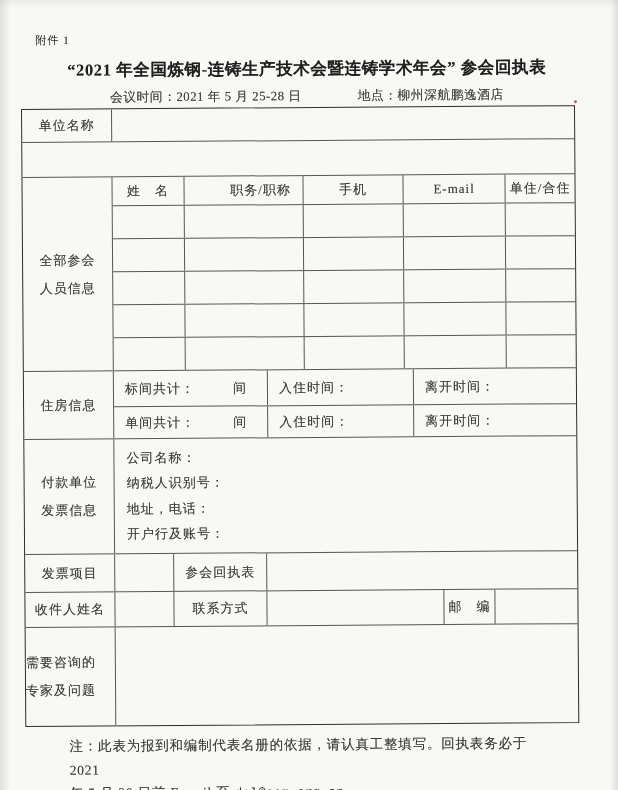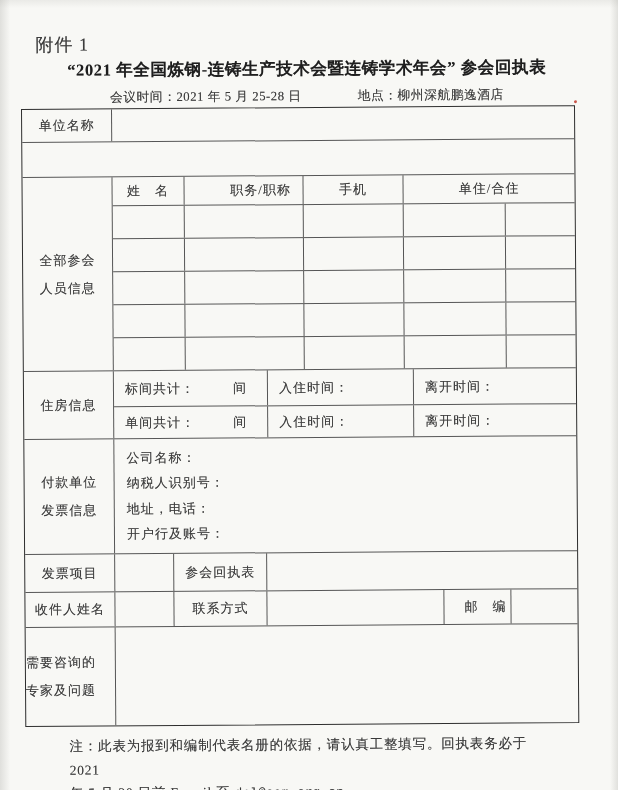--- a/index.html
+++ b/index.html
@@ -12,21 +12,21 @@
   
   .edge-left{position:absolute;left:0;top:0;width:12px;height:100%;
     background:linear-gradient(to right,rgba(160,160,155,0.28),rgba(160,160,155,0) 85%);}
   .edge-right{position:absolute;right:0;top:0;width:10px;height:100%;
     background:linear-gradient(to left,rgba(170,170,165,0.30),rgba(170,170,165,0) 80%);}
   .edge-top{position:absolute;left:0;top:0;width:100%;height:8px;
     background:linear-gradient(to bottom,rgba(170,170,165,0.18),rgba(170,170,165,0));}
   .content{position:absolute;inset:0;transform:rotate(-0.4deg);transform-origin:50% 50%;}
   .soft{text-shadow:0 0 0.6px rgba(80,80,80,0.55);}
 
-  .attachment{position:absolute;left:38px;top:31px;font-size:18px;letter-spacing:1px;}
+  .attachment{position:absolute;left:38px;top:31px;font-size:11px;letter-spacing:1px;}
   .title{position:absolute;left:0;right:0;top:58px;text-align:center;
     font-weight:bold;font-size:16.5px;color:#1e1e1e;letter-spacing:0.6px;}
   .subtitle{position:absolute;left:0;right:0;top:88px;display:flex;
     justify-content:center;gap:56px;font-size:12.8px;letter-spacing:0.5px;}
 
   .rtable{position:absolute;left:23px;top:107px;width:554px;height:618px;
     border:1.6px solid #2e2e2e;box-sizing:border-box;
     display:flex;flex-direction:column;font-size:13px;letter-spacing:1px;}
   .trow{display:flex;border-bottom:1px solid #565656;box-sizing:border-box;flex:0 0 auto;}
   .trow.last{border-bottom:none;flex:1 1 auto;}
@@ -36,21 +36,21 @@
   .labelcol{flex:0 0 90px;}
   .label2{flex-direction:column;line-height:28px;}
   .subcol{flex:1 1 auto;display:flex;flex-direction:column;}
   .subrow{display:flex;border-bottom:1px solid #565656;box-sizing:border-box;}
   .subrow:last-child{border-bottom:none;}
   .h29{height:29px;} .h33{height:33px;} .h35{height:35px;} .h38{height:38px;}
   .h37{height:37px;} .h31{height:31px;} .h115{height:115px;} .h194{height:194px;}
   .h68{height:68px;} .prow{flex:1 1 auto;}
   .pc1{flex:0 0 72px;} .pc2{flex:0 0 85px;margin-left:34px;} .pc3{flex:0 0 100px;} .pc4{flex:0 0 102px;}
   .hc1{flex:0 0 154px;} .hc2{flex:0 0 146px;}
-  .ic1{flex:0 0 59px;} .ic2{flex:0 0 93px;} .rc3{flex:0 0 177px;} .rc4{flex:0 0 51px;margin-left:16px;}
+  .ic1{flex:0 0 59px;} .ic2{flex:0 0 93px;} .rc3{flex:0 0 177px;} .rc4{flex:0 0 51px;}
   .leftpad{justify-content:flex-start;padding-left:11px;}
   .roomcell{justify-content:space-between;padding-left:11px;padding-right:20px;}
   .invlines{flex:1 1 auto;display:flex;flex-direction:column;justify-content:space-around;
     padding:6px 0 6px 12px;}
   .invlines div{text-align:left;}
   .consultcell{align-items:flex-start;}
 
   .note{position:absolute;left:67px;top:733px;width:475px;font-size:13.5px;
     line-height:23.5px;letter-spacing:0.8px;color:#3a3a3a;}
   .email{text-decoration:underline;text-underline-offset:3px;
@@ -85,20 +85,21 @@
       <div class="trow h194">
         <div class="cell labelcol label2">
           <div>全部参会</div>
           <div>人员信息</div>
         </div>
         <div class="subcol">
           <div class="subrow h29">
             <div class="cell pc1">姓　名</div>
             <div class="cell pc2">职务/职称</div>
             <div class="cell pc3">手机</div>
+            <div class="cell pc4">E-mail</div>
             <div class="cell fill">单住/合住</div>
           </div>
           <div class="subrow prow">
             <div class="cell pc1"></div>
               <div class="cell pc2"></div>
               <div class="cell pc3"></div>
               <div class="cell pc4"></div>
               <div class="cell fill"></div>
           </div>
           <div class="subrow prow">

